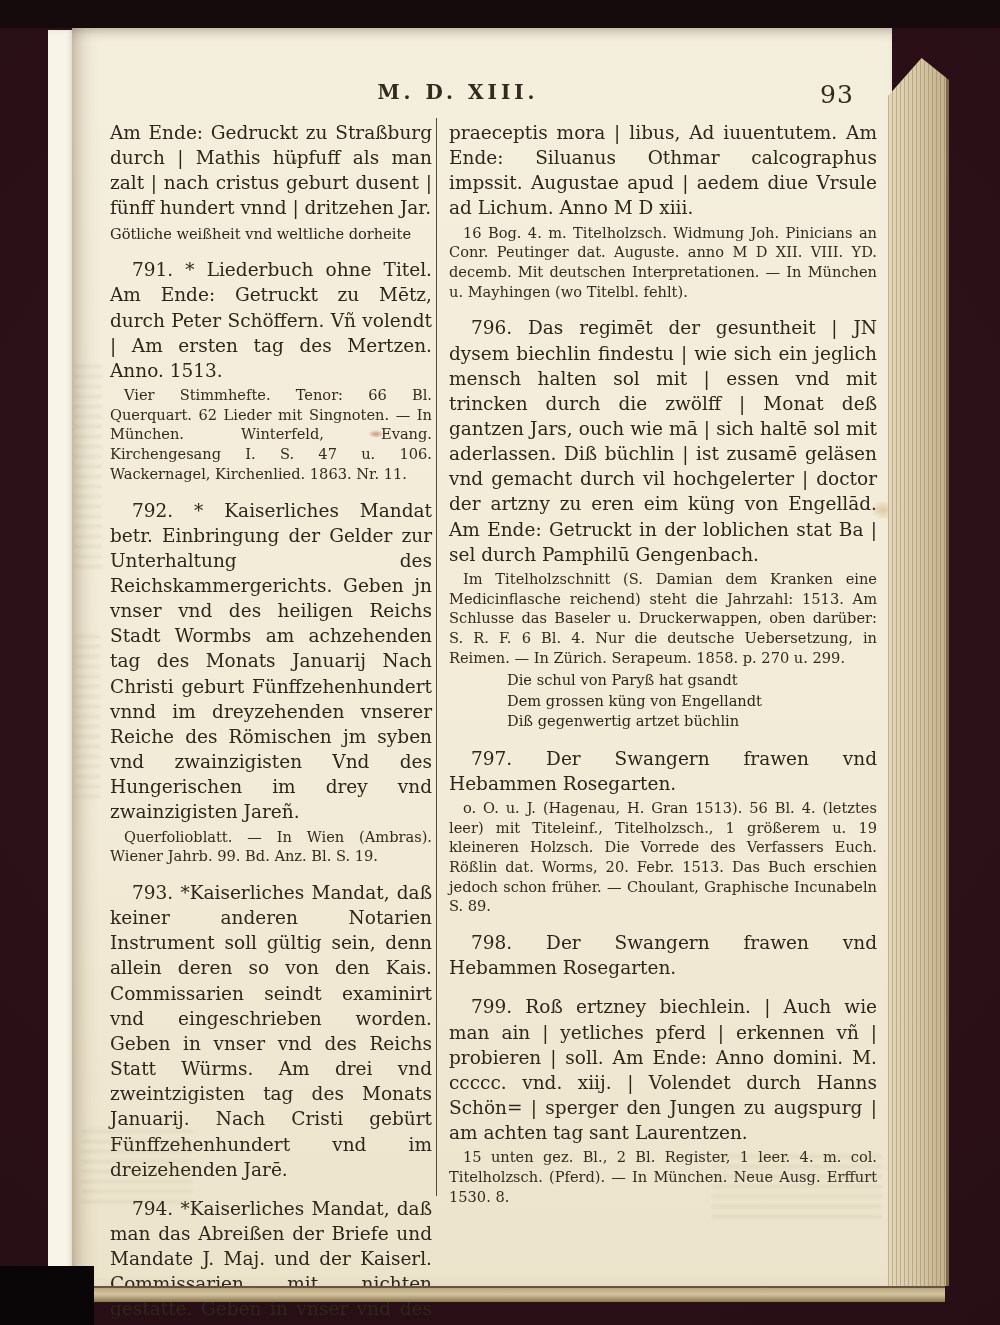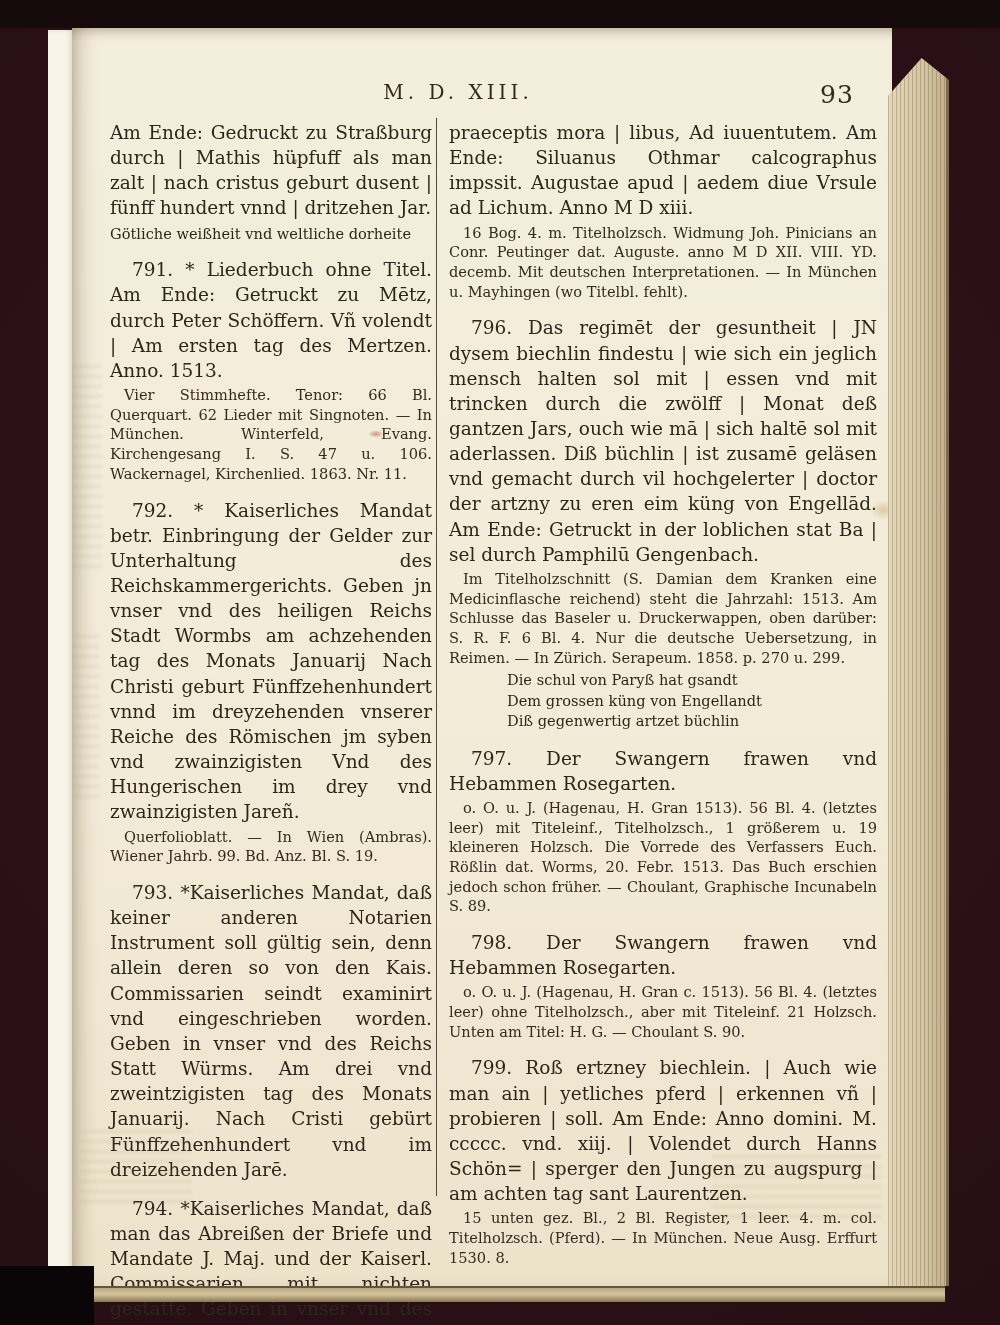--- a/index.html
+++ b/index.html
@@ -29,21 +29,21 @@
   }
   .bottom-edge{
     position:absolute;left:92px;top:1286px;width:853px;height:14px;
     background:linear-gradient(180deg,#baa87f 0%,#d3c49e 45%,#8a764f 100%);
     border-top:2px solid #675440;
   }
   .shadow-bl{position:absolute;left:0;top:1266px;width:94px;height:59px;background:#0a0608;}
 
   .running-head{
     position:absolute;left:36px;top:52px;width:700px;text-align:center;
-    font-size:20px;font-weight:normal;letter-spacing:4px;color:#33291d;
+    font-size:20px;font-weight:bold;letter-spacing:4px;color:#33291d;
   }
   .page-number{
     position:absolute;left:748px;top:52px;font-size:25px;color:#33291d;letter-spacing:1px;
   }
   .column-divider{
     position:absolute;left:364px;top:90px;height:1078px;width:0;
     border-left:1.5px solid rgba(55,45,32,.85);
   }
   .col{position:absolute;top:92px;color:#2f261b;}
   .col-left{left:38px;width:322px;}
@@ -96,21 +96,20 @@
         <p class="blk opening">praeceptis mora | libus, Ad iuuentutem. Am Ende: Siluanus Othmar calcographus impssit. Augustae apud | aedem diue Vrsule ad Lichum. Anno M D xiii.</p>
         <p class="blk note">16 Bog. 4. m. Titelholzsch. Widmung Joh. Pinicians an Conr. Peutinger dat. Auguste. anno M D XII. VIII. YD. decemb. Mit deutschen Interpretationen. — In München u. Mayhingen (wo Titelbl. fehlt).</p>
         <p class="blk entry">796. Das regimēt der gesuntheit | JN dysem biechlin findestu | wie sich ein jeglich mensch halten sol mit | essen vnd mit trincken durch die zwölff | Monat deß gantzen Jars, ouch wie mā | sich haltē sol mit aderlassen. Diß büchlin | ist zusamē geläsen vnd gemacht durch vil hochgelerter | doctor der artzny zu eren eim küng von Engellād. Am Ende: Getruckt in der loblichen stat Ba | sel durch Pamphilū Gengenbach.</p>
         <p class="blk note">Im Titelholzschnitt (S. Damian dem Kranken eine Medicinflasche reichend) steht die Jahrzahl: 1513. Am Schlusse das Baseler u. Druckerwappen, oben darüber: S. R. F. 6 Bl. 4. Nur die deutsche Uebersetzung, in Reimen. — In Zürich. Serapeum. 1858. p. 270 u. 299.</p>
         <p class="blk verse">Die schul von Paryß hat gsandt
 Dem grossen küng von Engellandt
 Diß gegenwertig artzet büchlin</p>
         <p class="blk entry">797. Der Swangern frawen vnd Hebammen Rosegarten.</p>
         <p class="blk note">o. O. u. J. (Hagenau, H. Gran 1513). 56 Bl. 4. (letztes leer) mit Titeleinf., Titelholzsch., 1 größerem u. 19 kleineren Holzsch. Die Vorrede des Verfassers Euch. Rößlin dat. Worms, 20. Febr. 1513. Das Buch erschien jedoch schon früher. — Choulant, Graphische Incunabeln S. 89.</p>
         <p class="blk entry">798. Der Swangern frawen vnd Hebammen Rosegarten.</p>
-        <p class="blk note">o. O. u. J. (Hagenau, H. Gran c. 1513). 56 Bl. 4. (letztes leer) ohne Titelholzsch., aber mit Titeleinf. 21 Holzsch. Unten am Titel: H. G. — Choulant S. 90.</p>
         <p class="blk entry">799. Roß ertzney biechlein. | Auch wie man ain | yetliches pferd | erkennen vñ | probieren | soll. Am Ende: Anno domini. M. ccccc. vnd. xiij. | Volendet durch Hanns Schön= | sperger den Jungen zu augspurg | am achten tag sant Laurentzen.</p>
         <p class="blk note">15 unten gez. Bl., 2 Bl. Register, 1 leer. 4. m. col. Titelholzsch. (Pferd). — In München. Neue Ausg. Erffurt 1530. 8.</p>
       </div>
 
     <div class="smudge sm1"></div>
     <div class="smudge sm2"></div>
     <div class="smudge sm3"></div>
     <div class="smudge sm4"></div>
     <div class="stain st1"></div>
     <div class="stain st2"></div>

